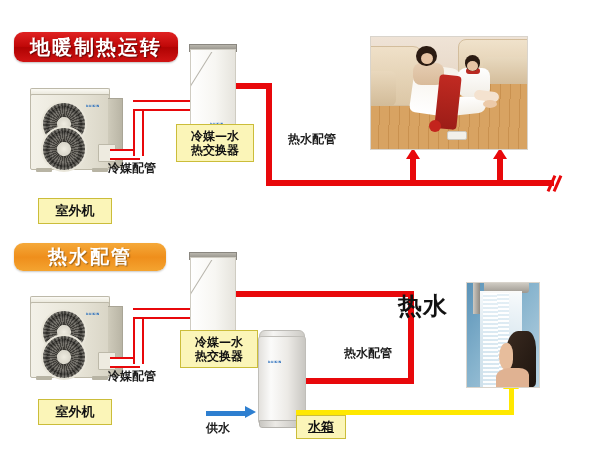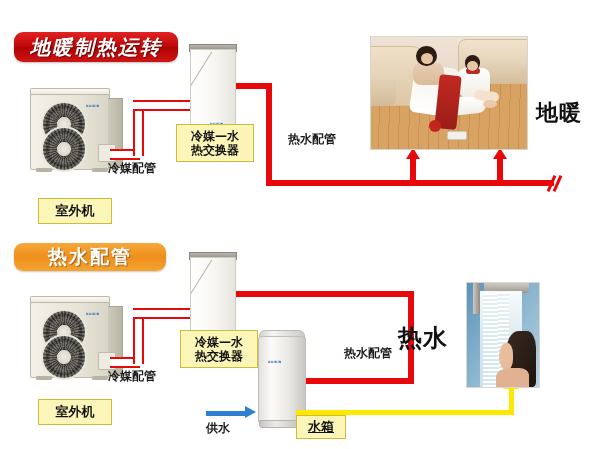--- a/index.html
+++ b/index.html
@@ -16,21 +16,20 @@
     position:absolute;border-radius:9px;
     font-weight:bold;color:#ffffff;
     display:flex;align-items:center;justify-content:center;
     letter-spacing:2px;white-space:nowrap;
   }
   .banner-red{
     left:14px;top:32px;width:164px;height:30px;font-size:20px;
     background:linear-gradient(to bottom,#e02222 0%,#c00808 48%,#b00303 52%,#d01414 100%);
     text-shadow:1px 1px 1px rgba(0,0,0,.45);
     box-shadow:0 1px 2px rgba(0,0,0,.25);
-    font-style:italic;
   }
   .banner-orange{
     left:14px;top:243px;width:152px;height:28px;font-size:19px;
     background:linear-gradient(to bottom,#f5a93a 0%,#ef8f1c 50%,#ef8f1c 52%,#f4a430 100%);
     color:#ffffff;text-shadow:1px 1px 1px rgba(0,0,0,.35);
     box-shadow:0 1px 2px rgba(0,0,0,.22);
   }
 
   
   .ybox{
@@ -329,21 +328,20 @@
     <div class="childCollar"></div>
     <div class="childHead"></div>
     <div class="childFace"></div>
     <div class="childLeg"></div>
     <div class="redCloth"></div>
     <div class="redBall"></div>
     <div class="remote"></div>
     <div class="foot1"></div>
   </div>
 
-  <div class="biglabel" style="left:536px;top:98px;font-size:22px;letter-spacing:1px;">地暖</div>
 
   <div class="banner banner-orange">热水配管</div>
 
   <div class="outdoor" style="left:30px;top:296px;width:95px;height:88px;">
     <div class="ou-top"></div>
     <div class="ou-body"></div>
     <div class="fan" style="left:11px;top:13px;width:42px;height:42px;">
       <div class="fan-grid"></div>
       <div class="fan-hub" style="left:14px;top:14px;width:14px;height:14px;"></div>
     </div>
@@ -409,15 +407,15 @@
     <div class="sh-bg"></div>
     <div class="sh-pipe"></div>
     <div class="sh-head"></div>
     <div class="sh-water"></div>
     <div class="sh-water2"></div>
     <div class="sh-hair"></div>
     <div class="sh-face"></div>
     <div class="sh-shoulder"></div>
   </div>
 
-  <div class="biglabel" style="left:398px;top:290px;font-size:24px;letter-spacing:1px;margin-top:32px;">热水</div>
+  <div class="biglabel" style="left:398px;top:290px;font-size:24px;letter-spacing:1px;">热水</div>
 
 </div>
 
 </body></html>

